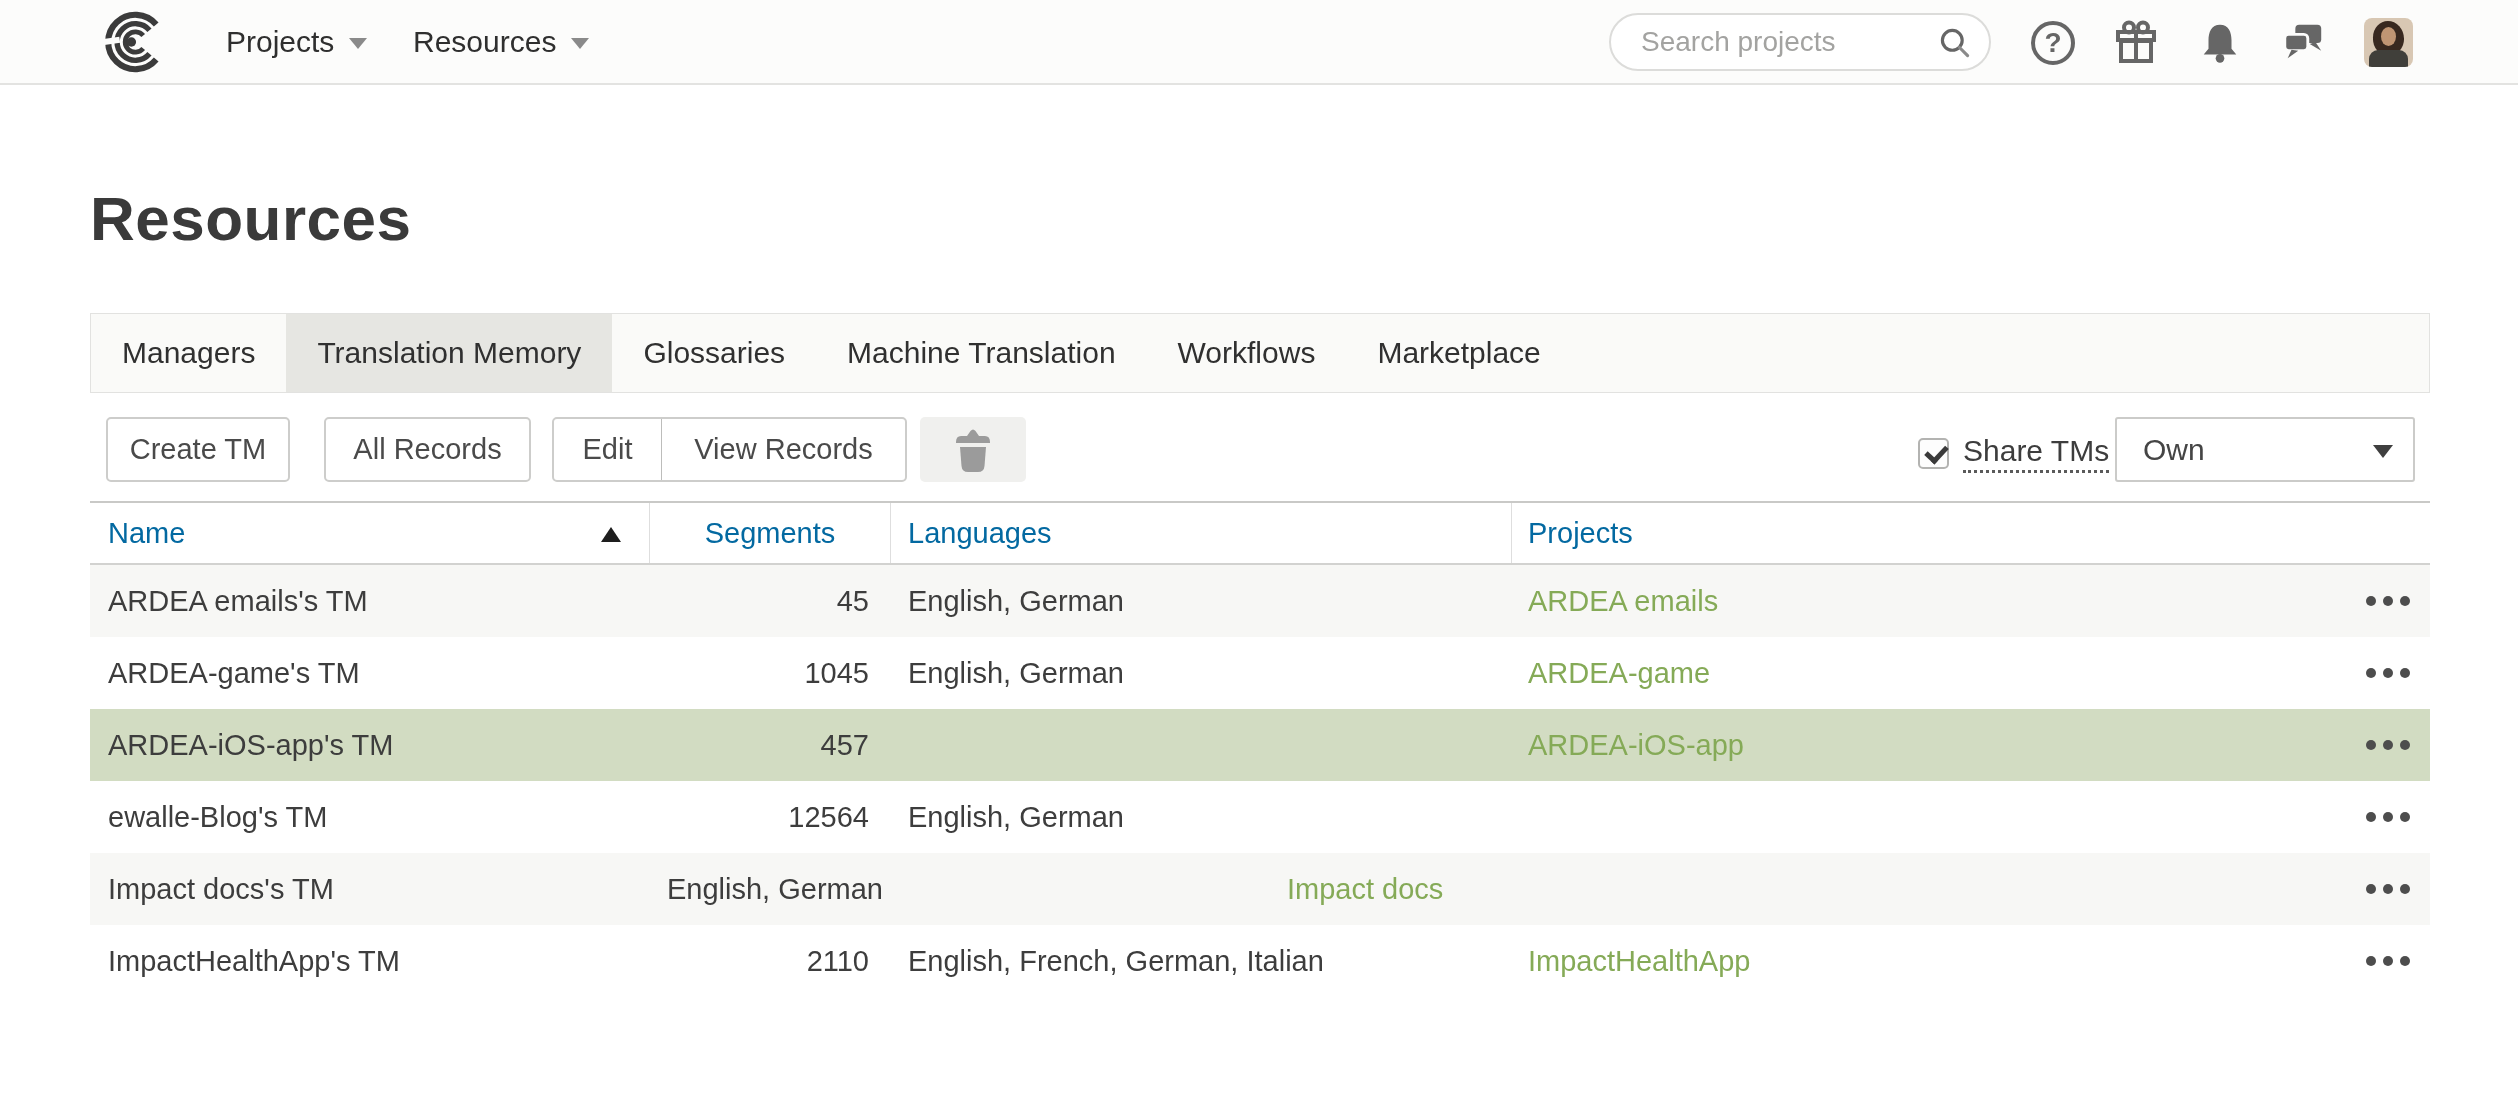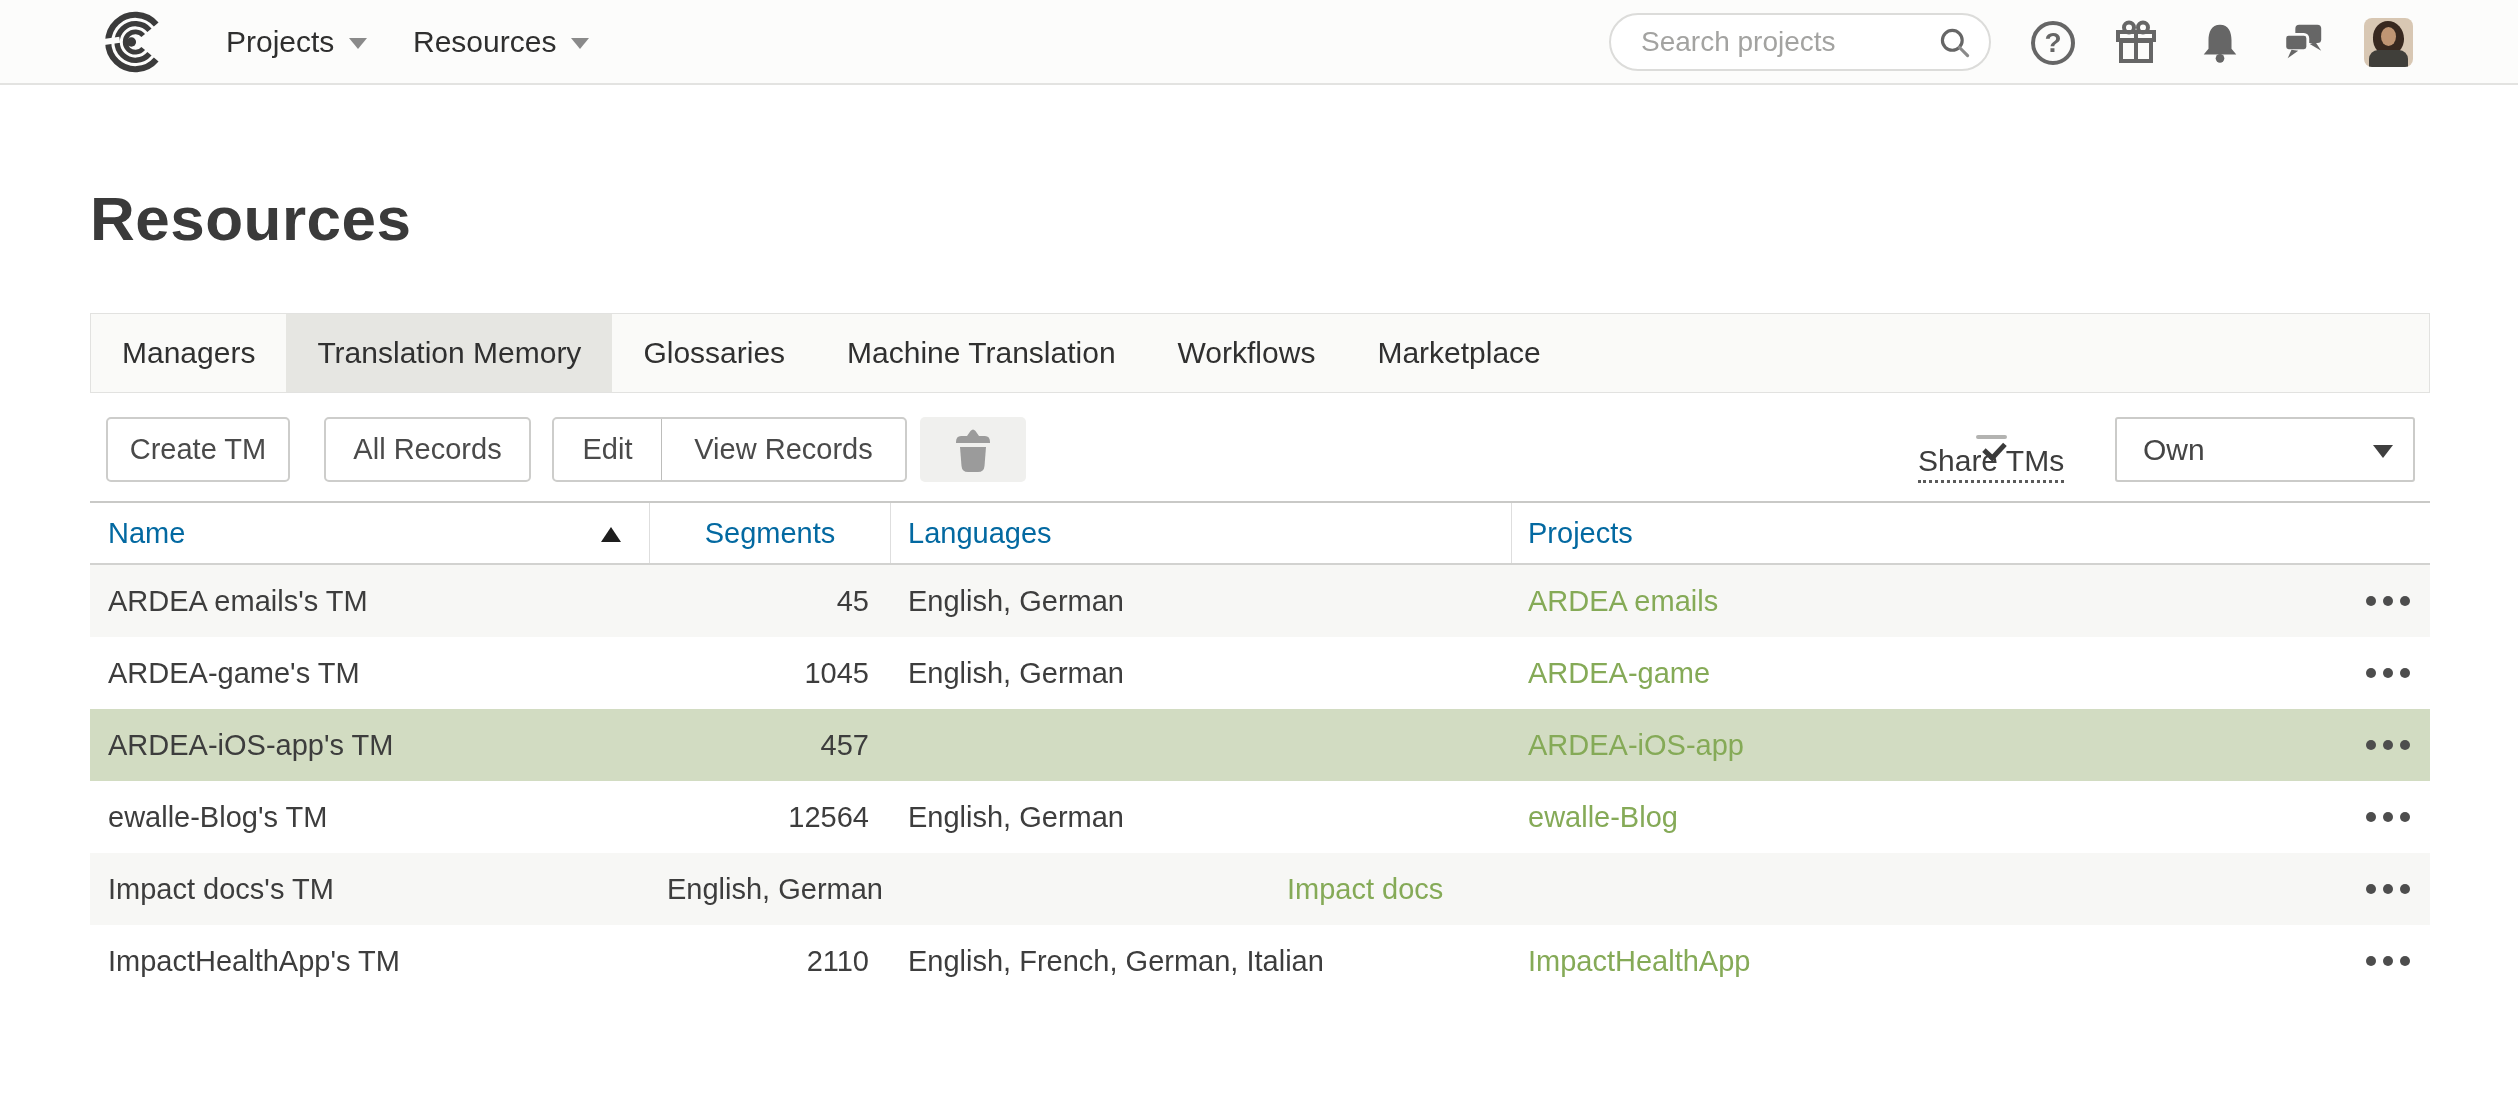--- a/index.html
+++ b/index.html
@@ -135,21 +135,21 @@
   .seg-edit { width: 108px; border-right: 1px solid #bdbdbb; }
   .seg-view { flex: 1; }
   .btn-trash {
     position: absolute; top: 417px; left: 920px; width: 106px; height: 65px;
     background: #f0f0ee; border: none; border-radius: 5px;
     display: flex; align-items: center; justify-content: center;
     cursor: pointer;
   }
   .share-wrap {
     position: absolute; left: 1918px; top: 435px; height: 36px;
-    display: flex; align-items: center; gap: 5px; cursor: pointer; flex-direction: column;
+    display: flex; align-items: center; gap: 14px; cursor: pointer;
   }
   .checkbox {
     width: 31px; height: 31px;
     background: #fdfdfd;
     border: 2px solid #b3b3b1; border-radius: 5px;
     position: relative;
   }
   .checkbox.checked::after {
     content: ""; position: absolute; left: 6px; top: 5px;
     width: 16px; height: 9px;
@@ -386,23 +386,20 @@
       <span class="dot"></span>
         <span class="dot"></span>
         <span class="dot"></span>
     </div>
   </div>
 
   <div class="trow">
     <div class="td col-name">ewalle-Blog's TM</div>
     <div class="td col-seg">12564</div>
     <div class="td col-lang">English, German</div>
-    <div class="td col-proj">
-        <span class="project-link">ewalle-Blog</span>
-      </div>
     <div class="row-menu">
       <span class="dot"></span>
         <span class="dot"></span>
         <span class="dot"></span>
     </div>
   </div>
 
   <div class="trow odd">
     <div class="td col-name">Impact docs's TM</div>
     <div class="td col-lang">English, German</div>

